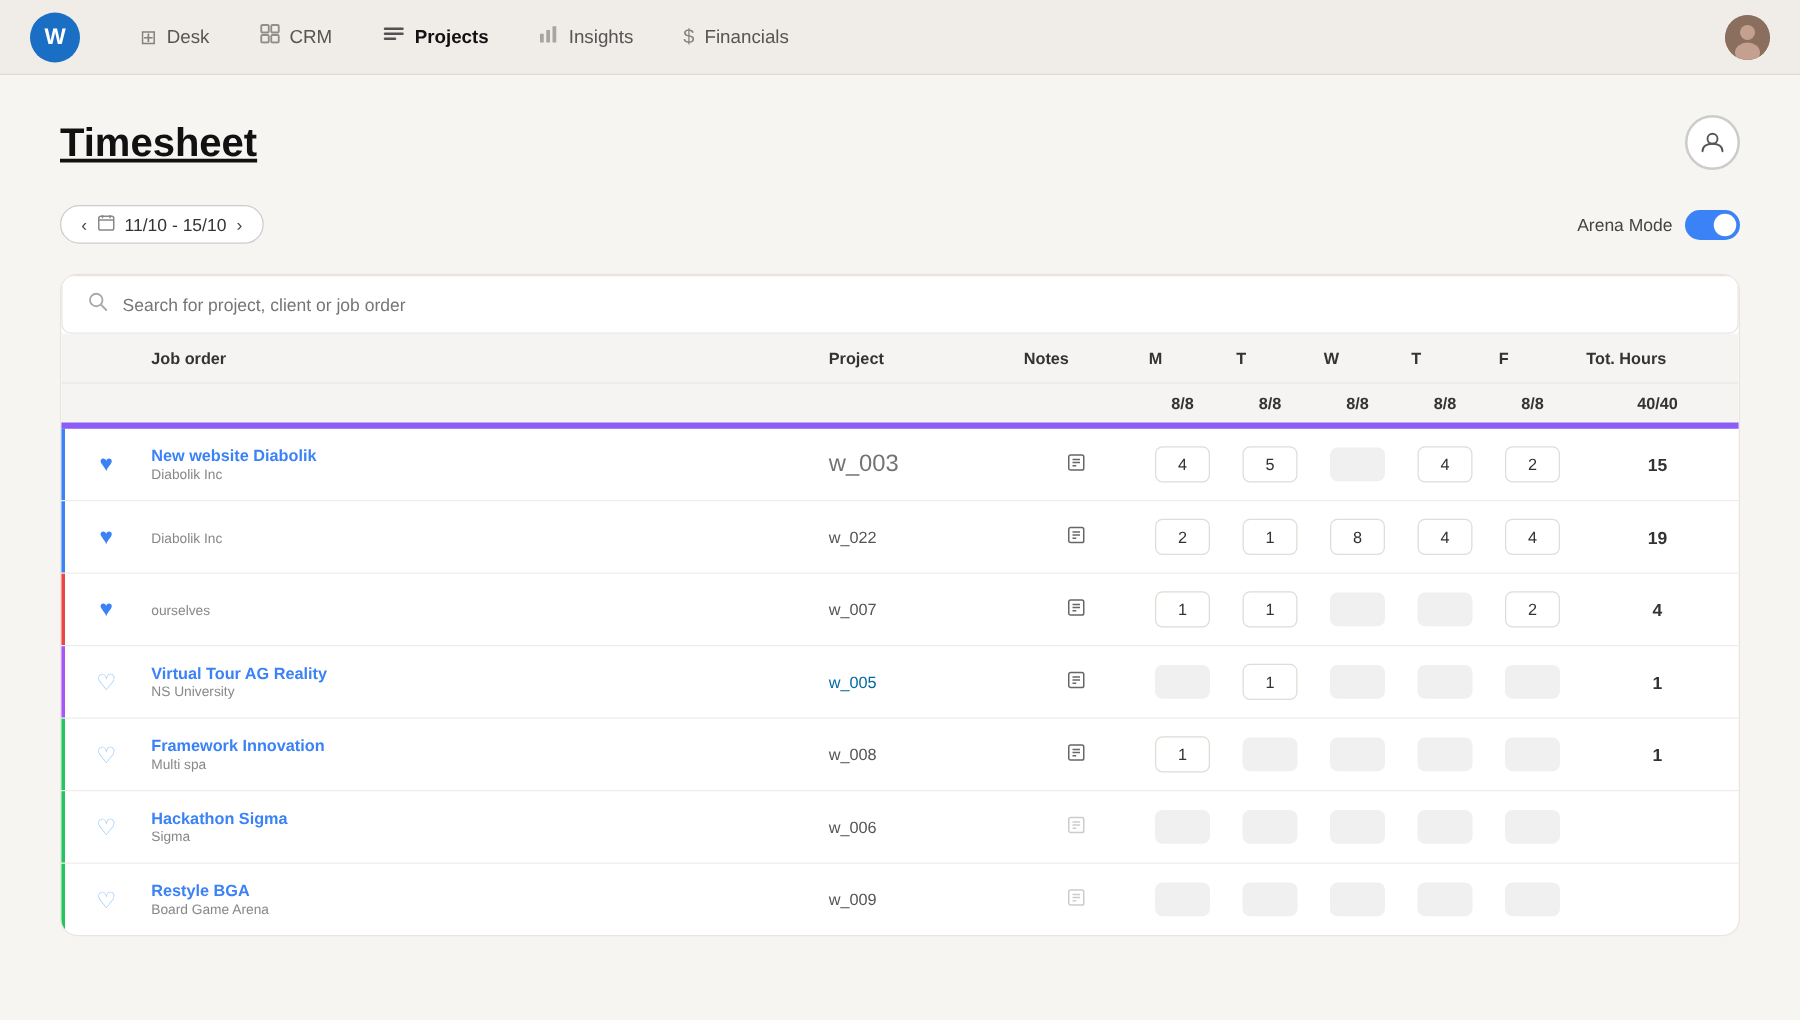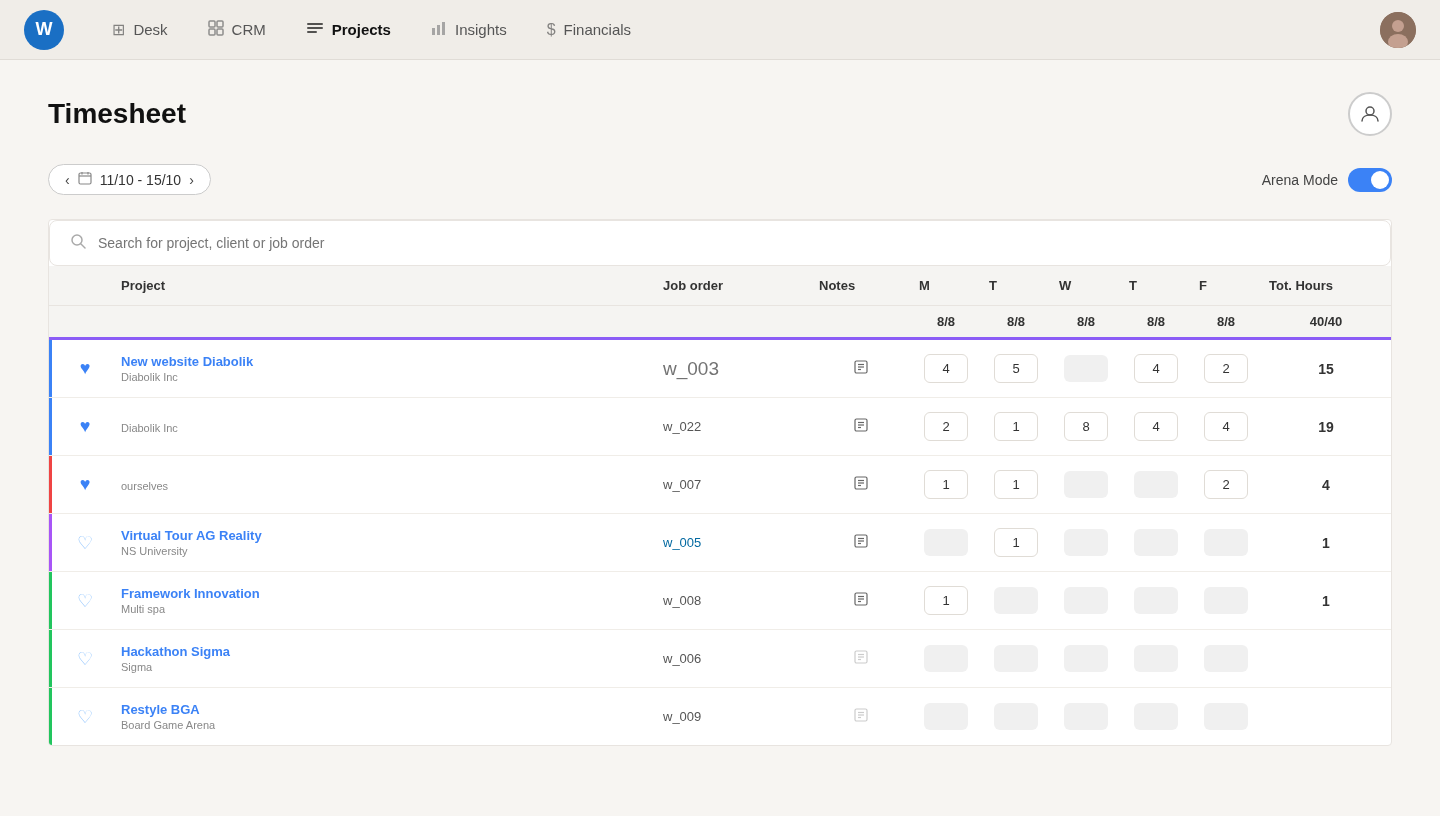--- a/index.html
+++ b/index.html
@@ -37,21 +37,21 @@
       background: #f7f5f2;
       min-height: calc(816px - 60px);
       padding: 32px 48px;
     }
 
     
     .page-header {
       display: flex; align-items: center; justify-content: space-between;
       margin-bottom: 28px;
     }
-    .page-title { font-size: 28px; font-weight: 700; color: #111; }
+    .page-title { font-size: 32px; font-weight: 700; color: #111; text-decoration: underline; }
     .person-icon-btn {
       width: 44px; height: 44px; border-radius: 50%;
       border: 2px solid #ccc; background: white;
       display: flex; align-items: center; justify-content: center;
       cursor: pointer; color: #555; font-size: 18px;
     }
 
     
     .date-range-bar {
       display: flex; align-items: center; justify-content: space-between;
@@ -85,42 +85,42 @@
       border: 1px solid #e8e4e0;
     }
     .search-icon { color: #aaa; font-size: 16px; }
     .search-input {
       border: none; outline: none; width: 100%;
       font-size: 14px; color: #888; background: transparent;
     }
 
     
     .timesheet-table {
-      background: white; border-radius: 4px;
+      background: white; border-radius: 14px;
       border: 1px solid #e8e4e0; overflow: hidden;
     }
 
     .table-header {
       display: grid;
       grid-template-columns: 60px 1fr 160px 100px 70px 70px 70px 70px 70px 130px;
       background: #f5f4f2;
       border-bottom: 1px solid #e8e4e0;
       padding: 0;
     }
     .col-header {
       padding: 12px 8px; font-size: 13px; font-weight: 600;
       color: #333; 
     }
     .col-header.left { text-align: left; padding-left: 12px; }
 
     .totals-row {
       display: grid;
       grid-template-columns: 60px 1fr 160px 100px 70px 70px 70px 70px 70px 130px;
       background: #f5f4f2;
-      border-bottom: 3px solid #8b5cf6;
+      border-bottom: 5px solid #8b5cf6;
     }
     .total-cell {
       padding: 8px 8px; font-size: 13px; font-weight: 600;
       color: #333; text-align: center;
     }
 
     .table-row {
       display: grid;
       grid-template-columns: 60px 1fr 160px 100px 70px 70px 70px 70px 70px 130px;
       border-bottom: 1px solid #f0ede8;
@@ -251,22 +251,22 @@
         <svg width="16" height="16" viewBox="0 0 16 16" fill="none">
             <circle cx="7" cy="7" r="5" stroke="#aaa" stroke-width="1.5"></circle>
             <line x1="11" y1="11" x2="15" y2="15" stroke="#aaa" stroke-width="1.5" stroke-linecap="round"></line>
           </svg>
       </span>
       <input class="search-input" type="text" placeholder="Search for project, client or job order" style="">
     </div>
 
     <div class="table-header">
       <div class="col-header"></div>
+      <div class="col-header left">Job order</div>
       <div class="col-header left">Project</div>
-      <div class="col-header left">Job order</div>
       <div class="col-header">Notes</div>
       <div class="col-header">M</div>
       <div class="col-header">T</div>
       <div class="col-header">W</div>
       <div class="col-header">T</div>
       <div class="col-header">F</div>
       <div class="col-header">Tot. Hours</div>
     </div>
 
     <div class="totals-row">

